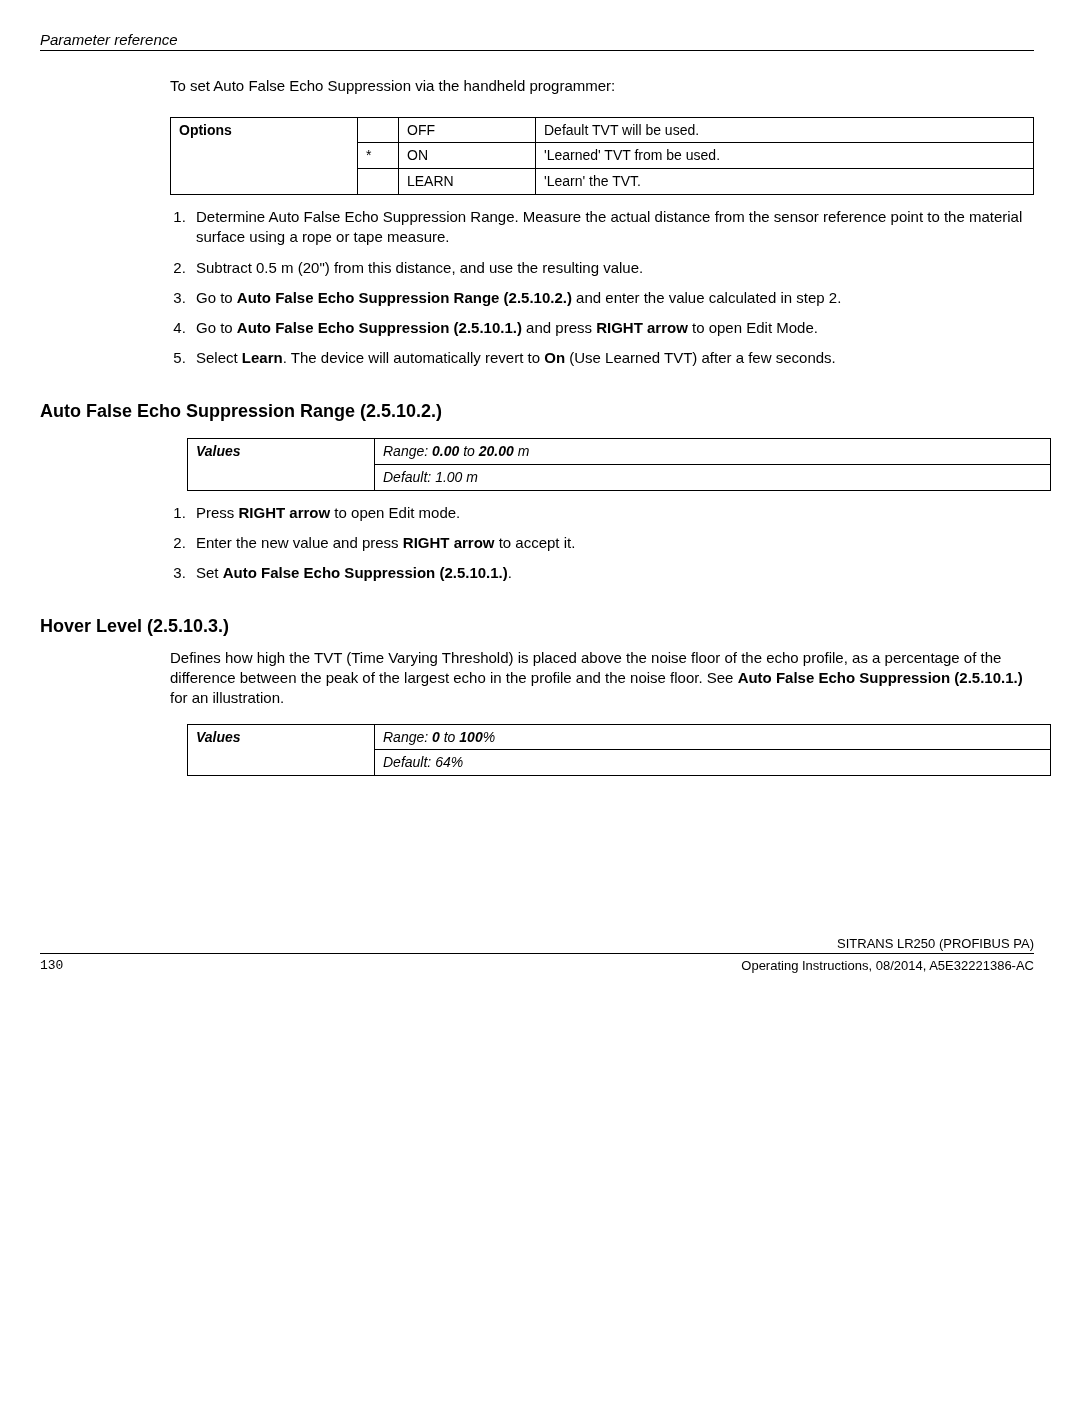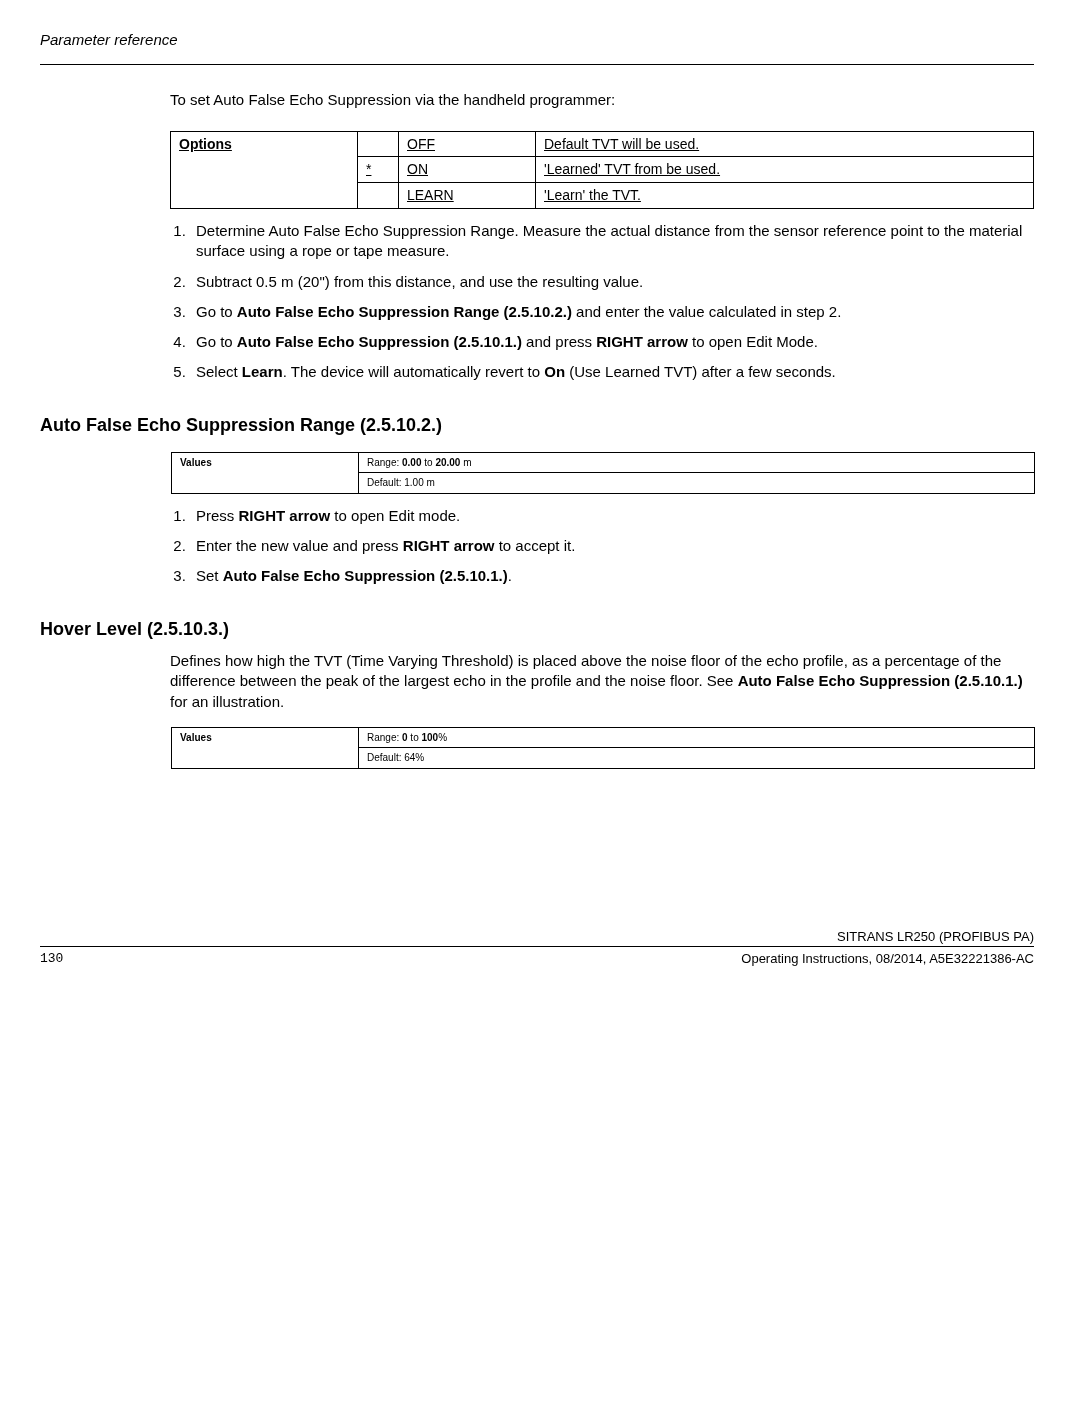--- a/index.html
+++ b/index.html
@@ -7,21 +7,21 @@
     font-size: 15px;
     color: #000;
     margin: 0;
     padding: 30px 40px 20px 40px;
     width: 994px;
     line-height: 1.35;
   }
   .running-header {
     font-style: italic;
     font-size: 15px;
-    margin-bottom: 14px;
+    margin-bottom: 0;
   }
   hr.top-line {
     border: none;
     border-top: 1px solid #000;
     margin: 0 0 25px 0;
   }
   .section-title {
     font-weight: normal;
     font-size: 15px;
     margin: 0 0 20px 0;
@@ -37,39 +37,39 @@
   table.options {
     border-collapse: collapse;
     width: 100%;
     margin-bottom: 12px;
     font-size: 14px;
   }
   table.options td {
     border: 1px solid #000;
     padding: 3px 8px;
     vertical-align: top;
-    text-decoration: underline;
   }
   table.options td.label-col {
     width: 170px;
     font-weight: bold;
     border: 1px solid #000;
   }
   table.options td.star-col {
     width: 24px;
     text-align: left;
   }
   table.options td.val-col {
     width: 120px;
   }
   table.values {
     border-collapse: collapse;
     width: 100%;
-    margin: 15px 0 12px 1px;
-    font-size: 10px;
+    margin: 15px 0 12px 17px;
+    font-size: 14px;
+    font-style: italic;
   }
   table.values td {
     border: 1px solid #000;
     padding: 3px 8px;
     vertical-align: top;
   }
   table.values td.label-col {
     width: 170px;
     font-weight: bold;
   }

